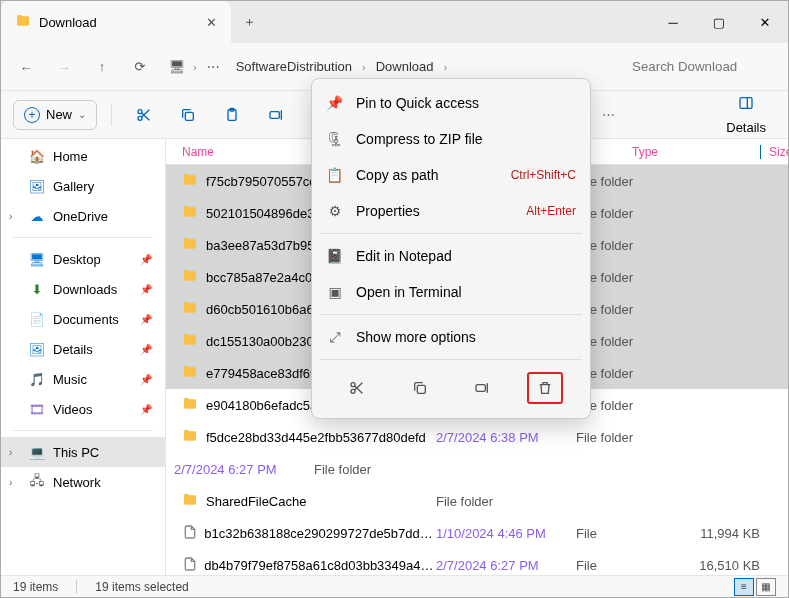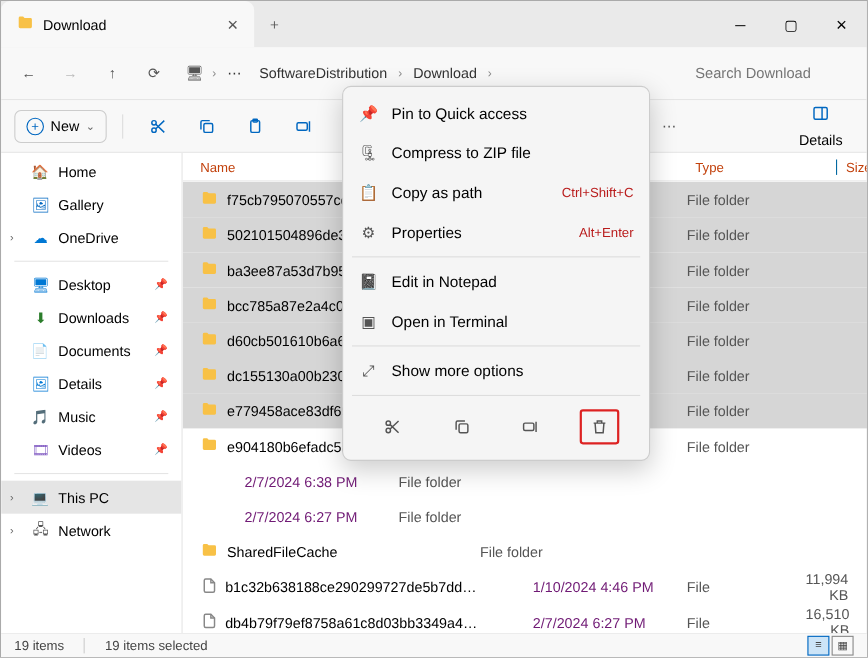--- a/index.html
+++ b/index.html
@@ -40,31 +40,31 @@
   .sidebar { width: 165px; border-right: 1px solid #e5e5e5; overflow-y: auto; padding: 2px 0; }
   .sb-item { display: flex; align-items: center; gap: 8px; padding: 7px 12px 7px 28px; cursor: pointer; position: relative; }
   .sb-item.selected { background: #e5e5e5; }
   .sb-item .chev { position: absolute; left: 8px; font-size: 10px; color: #666; }
   .sb-item .pin { margin-left: auto; color: #888; font-size: 10px; }
   .sb-icon { width: 16px; height: 16px; display: inline-flex; align-items: center; justify-content: center; }
   .sb-divider { height: 1px; background: #e5e5e5; margin: 6px 12px; }
   
   
   .filelist { flex: 1; display: flex; flex-direction: column; overflow: hidden; }
-  .col-headers { display: flex; align-items: center; height: 26px; padding: 0 8px; border-bottom: 1px solid #e5e5e5; font-size: 12px; color: #c2410c; gap: 28px; }
+  .col-headers { display: flex; align-items: center; height: 26px; padding: 0 8px; border-bottom: 1px solid #e5e5e5; font-size: 12px; color: #ec4899; gap: 28px; }
   .col-name { flex: 0 0 262px; padding-left: 8px; }
   .col-date { flex: 0 0 140px; }
   .col-type { flex: 0 0 100px; }
   .col-size { flex: 1; padding-left: 8px; border-left: 1px solid #0369a1; }
   .rows { flex: 1; overflow-y: auto; }
   .row { display: flex; align-items: center; height: 32px; padding: 0 8px; cursor: default; }
   .row.selected { background: #d6d6d6; }
   .row .c-name { flex: 0 0 262px; display: flex; align-items: center; gap: 8px; padding-left: 8px; overflow: hidden; white-space: nowrap; text-overflow: ellipsis; }
   .row .c-name span { overflow: hidden; text-overflow: ellipsis; }
-  .row .c-date { flex: 0 0 140px; color: #701a75; margin-left: 48px; }
+  .row .c-date { flex: 0 0 140px; color: #8b5cf6; }
   .row .c-type { flex: 0 0 100px; color: #555; }
   .row .c-size { flex: 1; padding-left: 8px; text-align: right; padding-right: 20px; color: #555; }
   .folder-ico { color: #f8c146; }
   .file-ico { color: #888; }
   
   
   .statusbar { position: absolute; bottom: 0; left: 0; right: 0; height: 22px; display: flex; align-items: center; padding: 0 12px; background: #f8f8f8; border-top: 1px solid #e5e5e5; font-size: 12px; color: #444; gap: 18px; }
   .status-sep { width: 1px; height: 14px; background: #ccc; }
   .statusbar .view-btns { margin-left: auto; display: flex; gap: 2px; }
   .view-btn { width: 20px; height: 18px; border: 1px solid #888; display: flex; align-items: center; justify-content: center; cursor: pointer; font-size: 10px; }
@@ -311,20 +311,26 @@
             <span class="folder-ico"><svg viewBox="0 0 24 24" fill="#f8c146">
                 <path d="M3 5a2 2 0 012-2h4l2 2h8a2 2 0 012 2v10a2 2 0 01-2 2H5a2 2 0 01-2-2V5z"></path>
               </svg></span>
             <span>e904180b6efadc5a6b42d06064d6c54e</span>
           </div>
           <div class="c-date">2/7/2024 6:33 PM</div>
           <div class="c-type">File folder</div>
           <div class="c-size"></div>
         </div>
         <div class="row">
+          <div class="c-name">
+            <span class="folder-ico"><svg viewBox="0 0 24 24" fill="#f8c146">
+                <path d="M3 5a2 2 0 012-2h4l2 2h8a2 2 0 012 2v10a2 2 0 01-2 2H5a2 2 0 01-2-2V5z"></path>
+              </svg></span>
+            <span>f5dce28bd33d445e2fbb53677d80defd</span>
+          </div>
           <div class="c-date">2/7/2024 6:38 PM</div>
           <div class="c-type">File folder</div>
           <div class="c-size"></div>
         </div>
         <div class="row">
           <div class="c-date">2/7/2024 6:27 PM</div>
           <div class="c-type">File folder</div>
           <div class="c-size"></div>
         </div>
         <div class="row">

